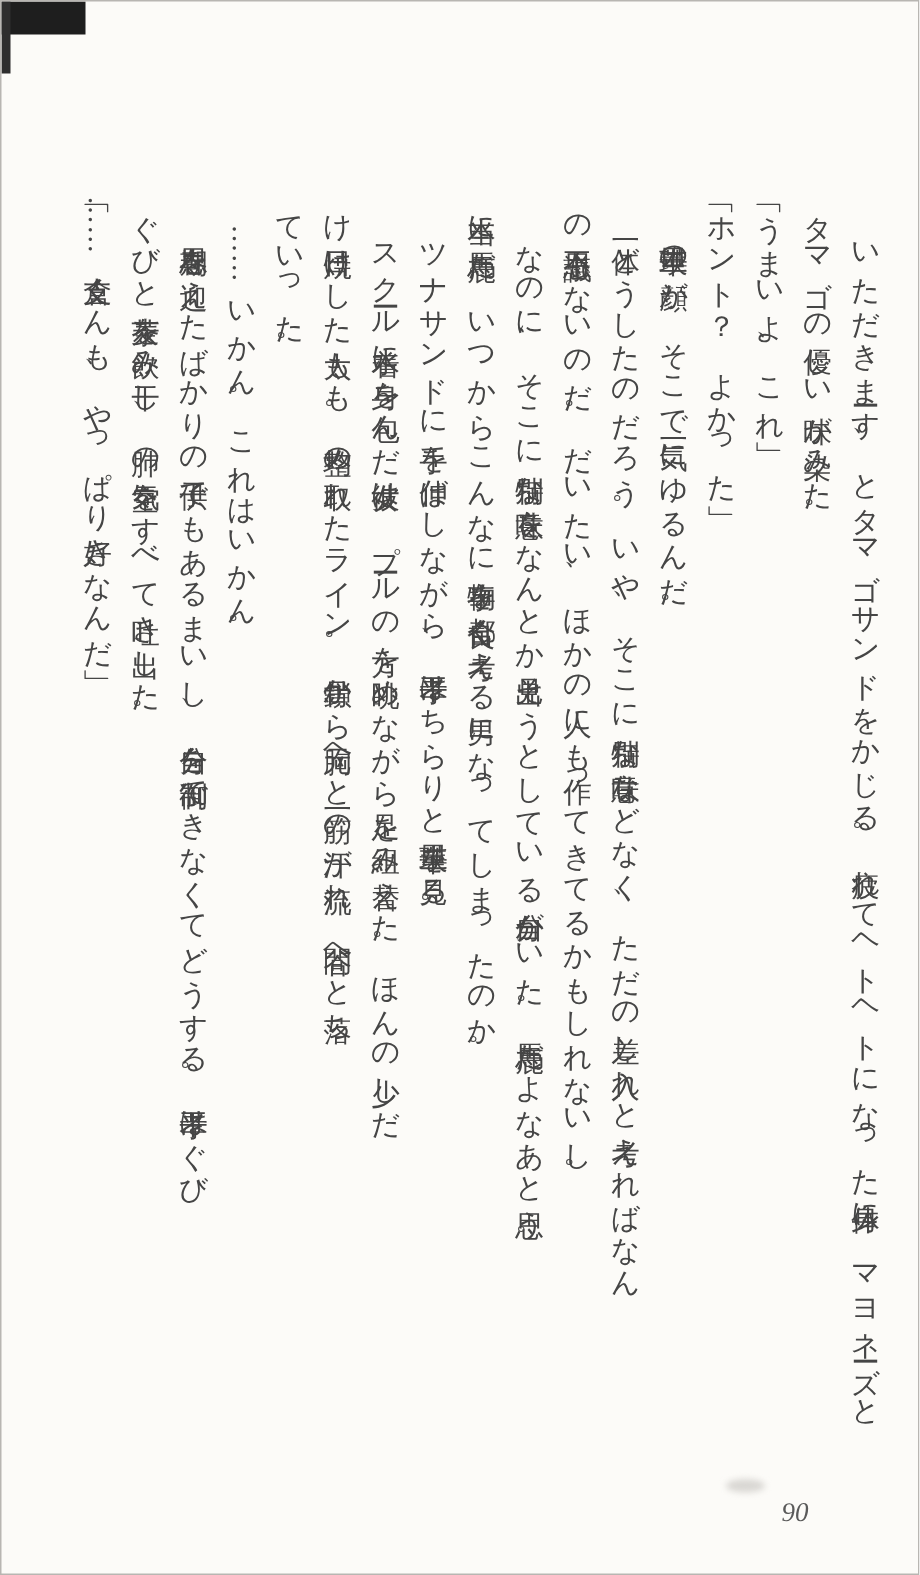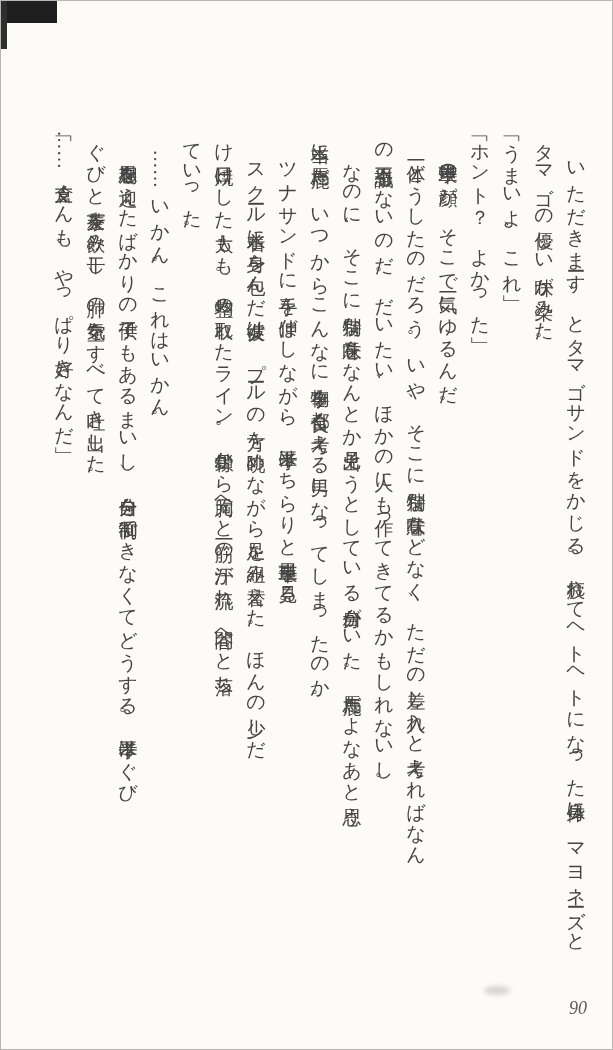--- a/index.html
+++ b/index.html
@@ -36,21 +36,20 @@
     white-space: nowrap;
   }
   .page-number {
     position: absolute;
     left: 520px;
     top: 997px;
     font-family: "Liberation Serif", "DejaVu Serif", serif;
     font-style: italic;
     font-size: 18px;
     color: #5a5a5a;
-    margin-left: 48px;
   }
   
   .corner-mark {
     position: absolute;
     top: 0;
     left: 0;
     width: 56px;
     height: 22px;
     background: #1e1e1e;
   }

